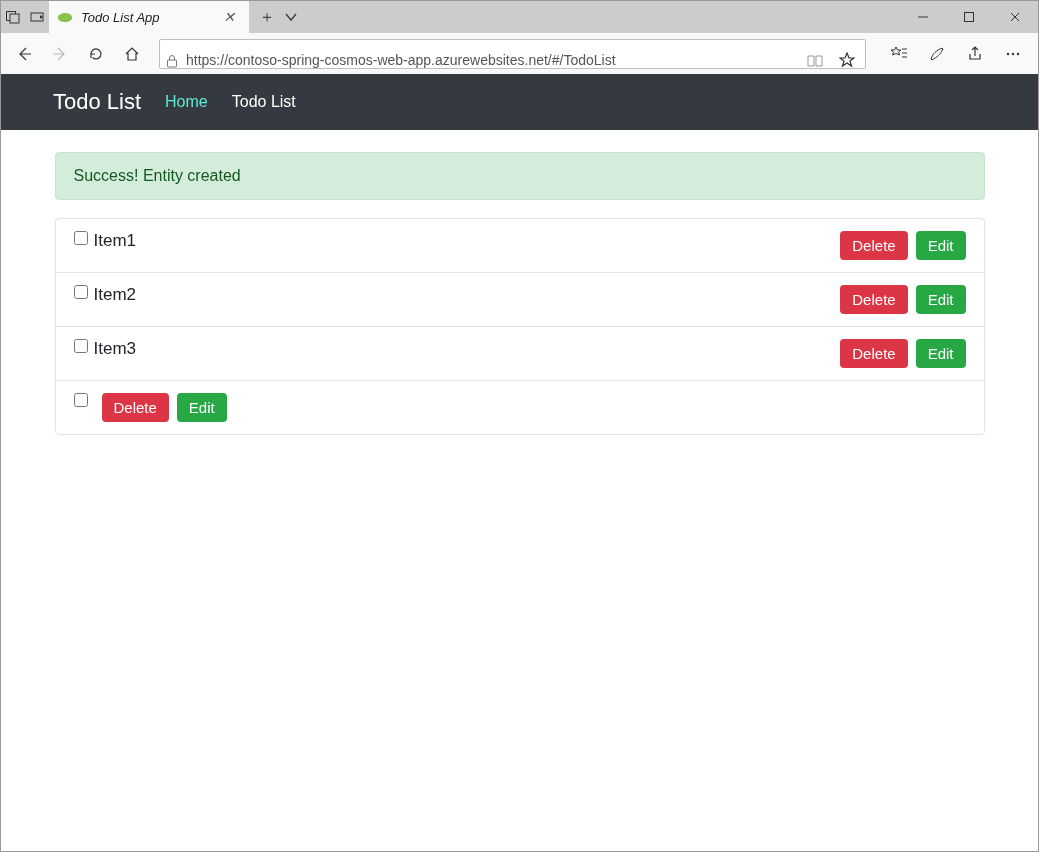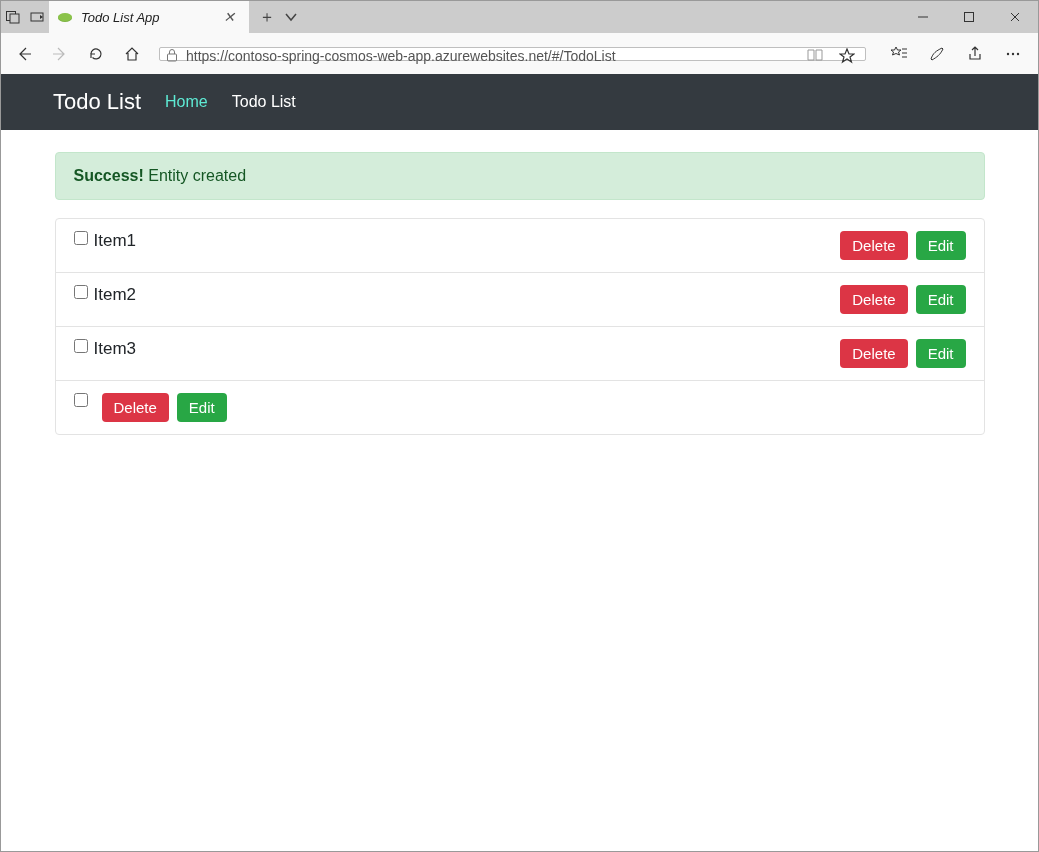--- a/index.html
+++ b/index.html
@@ -50,26 +50,26 @@
     background: #f9f9f9;
     display: flex;
     align-items: center;
     padding: 0 8px;
     gap: 6px;
   }
   .nav-btn { width:30px;height:30px; display:flex;align-items:center;justify-content:center; color:#333; font-size:16px;}
   .nav-btn.disabled { color:#aaa;}
   .address-wrap {
     flex:1;
-    height:14px;
+    height:30px;
     border:1px solid #bfbfbf;
     border-radius:2px;
     background:#fff;
     display:flex;
-    align-items:flex-start;
+    align-items:flex-end;
     padding:0 6px;
     gap:8px;
     margin:0 6px;
   }
   .address-wrap .lock { color:#777; font-size:13px;}
   .url-text { flex:1; font-size:14px; color:#555; border:none; outline:none; background:transparent;}
   .addr-right-icn { color:#555; font-size:14px; padding:0 4px;}
   .right-toolbar { display:flex; align-items:center; gap:4px; padding-left:4px;}
   .right-toolbar .nav-btn { width:34px;}
 
@@ -100,21 +100,21 @@
   }
   .alert {
     background:#d4edda;
     color:#155724;
     border:1px solid #c3e6cb;
     border-radius:4px;
     padding:14px 18px;
     font-size:16px;
     margin: 0 0 18px 0;
   }
-  .alert b { font-weight:700; }
+  .alert b { font-weight:400; }
 
   .input-row { display:flex; margin-bottom:20px;}
   .todo-input {
     flex:1;
     height:38px;
     border:1px solid #ced4da;
     border-radius:4px 0 0 4px;
     padding:0 12px;
     font-size:16px;
   }

